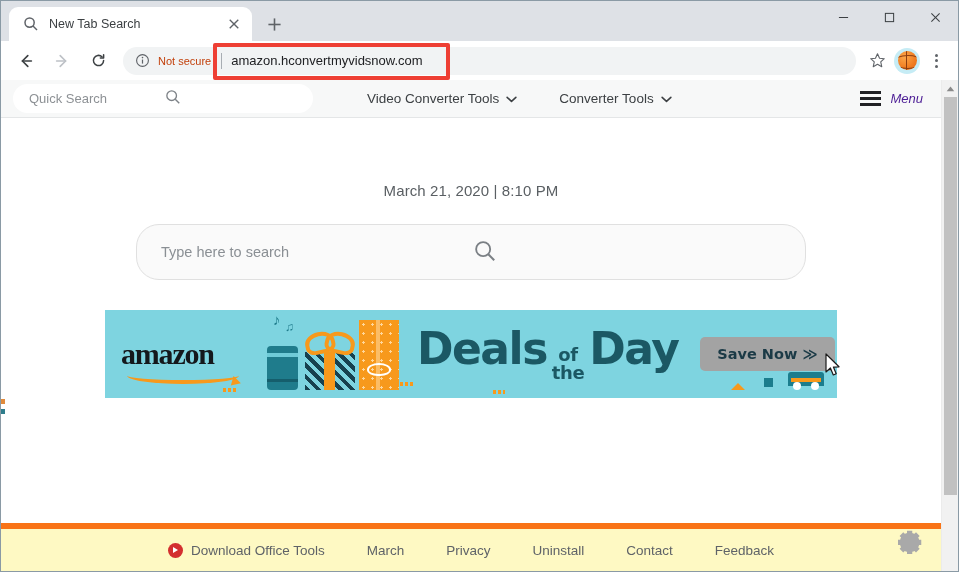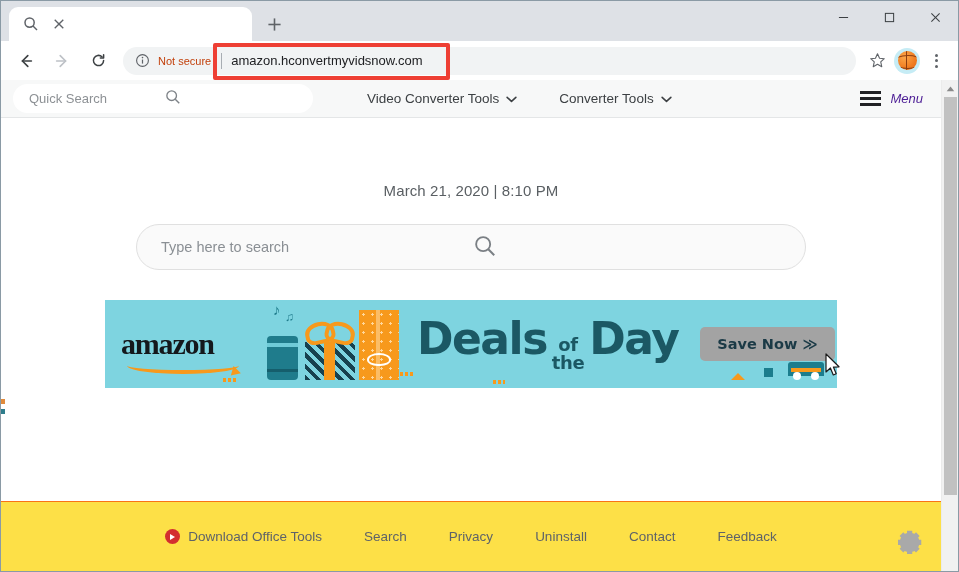--- a/index.html
+++ b/index.html
@@ -124,21 +124,21 @@
   .hamburger { display: flex; flex-direction: column; gap: 3.5px; }
   .hamburger i { display:block; width: 21px; height: 2.5px; background: #202124; }
   .menu-label { font-size: 13px; color: #4c1d95; font-style: italic; }
 
   .content {
     flex: 1; display: flex; flex-direction: column;
     align-items: center; position: relative;
   }
   .datetime { font-size: 15px; color: #5a5f63; margin-top: 64px; letter-spacing:.1px;}
   .searchbox {
-    width: 670px; height: 46px; margin-top: 25px;
+    width: 670px; height: 56px; margin-top: 25px;
     border: 1px solid #e0e0e0; border-radius: 23px;
     background: #fafafa;
     display: flex; align-items: center;
     padding: 0 20px 0 24px;
   }
   .searchbox span { flex: 1; font-size: 14.5px; color: #8a8f94; }
 
   
   .banner {
     width: 732px; height: 88px; margin-top: 30px;
@@ -218,21 +218,21 @@
           border-left:7px solid transparent;border-right:7px solid transparent;border-bottom:7px solid #f7991c;}
   .conf1 { position:absolute; left:118px; bottom:6px; width:14px; height:4px;
            background: repeating-linear-gradient(90deg,#f7991c 0 3px, transparent 3px 5px);}
   .conf2 { position:absolute; left:295px; bottom:12px; width:14px; height:4px;
            background: repeating-linear-gradient(90deg,#f7991c 0 3px, transparent 3px 5px);}
   .conf3 { position:absolute; left:388px; bottom:4px; width:12px; height:4px;
            background: repeating-linear-gradient(90deg,#f7991c 0 3px, transparent 3px 5px);}
 
   
   .footer {
-    height: 70px; background: #fde047; border-top: 1px solid #f97316;
+    height: 48px; background: #fef9c3; border-top: 6px solid #f97316;
     display: flex; align-items: center; justify-content: center;
     gap: 42px; flex: none;
   }
   .flink { font-size: 13.5px; color: #5f6368; display: flex; align-items: center; gap: 8px; white-space: nowrap;}
   .yt-dot {
     width: 15px; height: 15px; border-radius: 50%; background: #d32f2f;
     display: flex; align-items: center; justify-content: center; flex: none;
   }
   .yt-dot i { width:0;height:0;border-left:5px solid #fff;border-top:3.5px solid transparent;border-bottom:3.5px solid transparent;}
   .gear-wrap { position: absolute; right: 16px; bottom: 10px; }
@@ -253,20 +253,21 @@
 <div class="window">
 
   <div class="tabstrip">
     <div class="tab">
       <span class="tab-favicon">
         <svg viewBox="0 0 16 16" width="16" height="16">
             <circle cx="6.6" cy="6.6" r="4.6" fill="none" stroke="#5f6368" stroke-width="1.5"></circle>
             <line x1="10" y1="10" x2="14" y2="14" stroke="#5f6368" stroke-width="1.5"></line>
           </svg>
       </span>
+      <span class="tab-title">New Tab Search</span>
       <span class="tab-close">
         <svg viewBox="0 0 14 14" width="12" height="12">
             <line x1="2" y1="2" x2="12" y2="12" stroke="#5f6368" stroke-width="1.6"></line>
             <line x1="12" y1="2" x2="2" y2="12" stroke="#5f6368" stroke-width="1.6"></line>
           </svg>
       </span>
     </div>
     <div class="newtab">
       <svg viewBox="0 0 16 16" width="15" height="15">
           <line x1="8" y1="1.5" x2="8" y2="14.5" stroke="#5f6368" stroke-width="1.7"></line>
@@ -444,21 +445,21 @@
       </div>
 
       <div class="footer">
         <div class="flink">
           <span class="yt-dot">
               <i></i>
             </span>
           <span>Download Office Tools</span>
         </div>
         <div class="flink">
-          <span>Search</span>
+          <span>March</span>
         </div>
         <div class="flink">
           <span>Privacy</span>
         </div>
         <div class="flink">
           <span>Uninstall</span>
         </div>
         <div class="flink">
           <span>Contact</span>
         </div>

